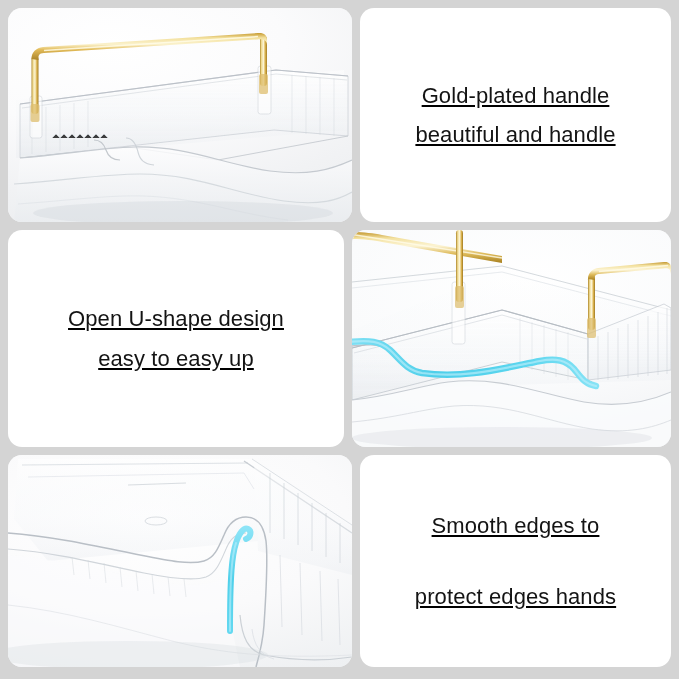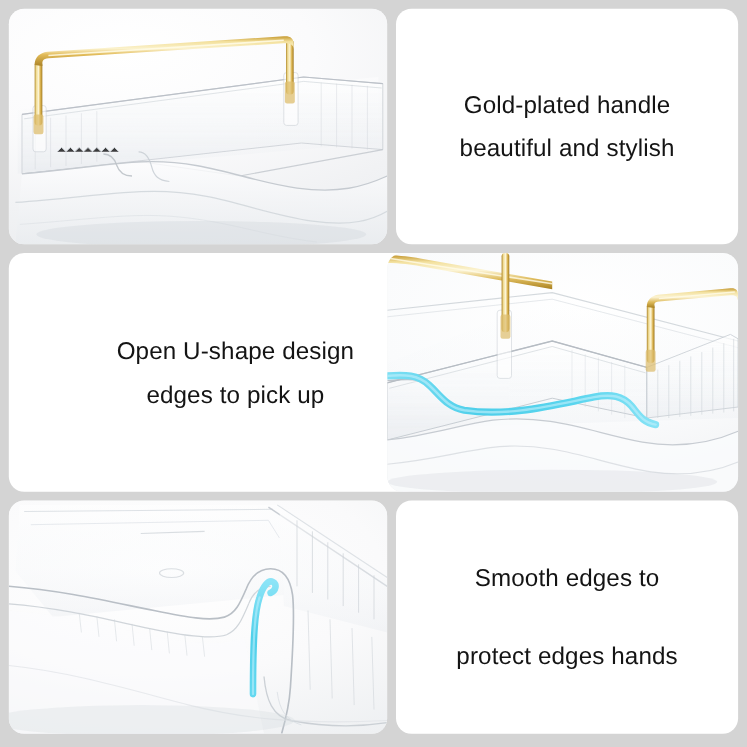--- a/index.html
+++ b/index.html
@@ -15,20 +15,21 @@
     background:#d4d4d4;
     box-sizing:border-box;
   }
 
   
   .panel{
     position:absolute;
     background:#ffffff;
     border-radius:14px;
     overflow:hidden;
+    text-decoration:underline;
   }
   .panel.photo{ background:#f4f5f6; }
 
   
   .textpanel{
     display:flex;flex-direction:column;
     align-items:center;justify-content:center;
     gap:14px;
   }
   .tline{
@@ -144,26 +145,26 @@
         <rect x="22.5" y="96" width="9" height="18" rx="2" fill="#ddbd6e" opacity="0.75"></rect>
         <rect x="251" y="66" width="9" height="20" rx="2" fill="#ddbd6e" opacity="0.75"></rect>
 
         <ellipse cx="175" cy="205" rx="150" ry="12" fill="#cfd4d9" opacity="0.35"></ellipse>
       </svg>
     </div>
   </div>
 
   <div class="panel textpanel" style="left:360px;top:8px;width:311px;height:214px;">
     <div class="tline">Gold-plated handle</div>
-    <div class="tline">beautiful and stylish</div>
-  </div>
-
-  <div class="panel textpanel" style="left:8px;top:230px;width:336px;height:217px;padding-left:38px;">
+    <div class="tline">beautiful and handle</div>
+  </div>
+
+  <div class="panel textpanel" style="left:8px;top:230px;width:336px;height:217px;">
     <div class="tline">Open U-shape design</div>
-    <div class="tline">edges to pick up</div>
+    <div class="tline">easy to easy up</div>
   </div>
 
   <div class="panel photo" style="left:352px;top:230px;width:319px;height:217px;">
     <div class="scene">
       <div class="backdrop b2"></div>
       <svg viewBox="0 0 319 217" preserveAspectRatio="none">
         <defs>
           <linearGradient id="gold2" x1="0" y1="0" x2="0" y2="1">
             <stop offset="0" stop-color="#c49830"></stop>
             <stop offset="0.2" stop-color="#f3e19f"></stop>

